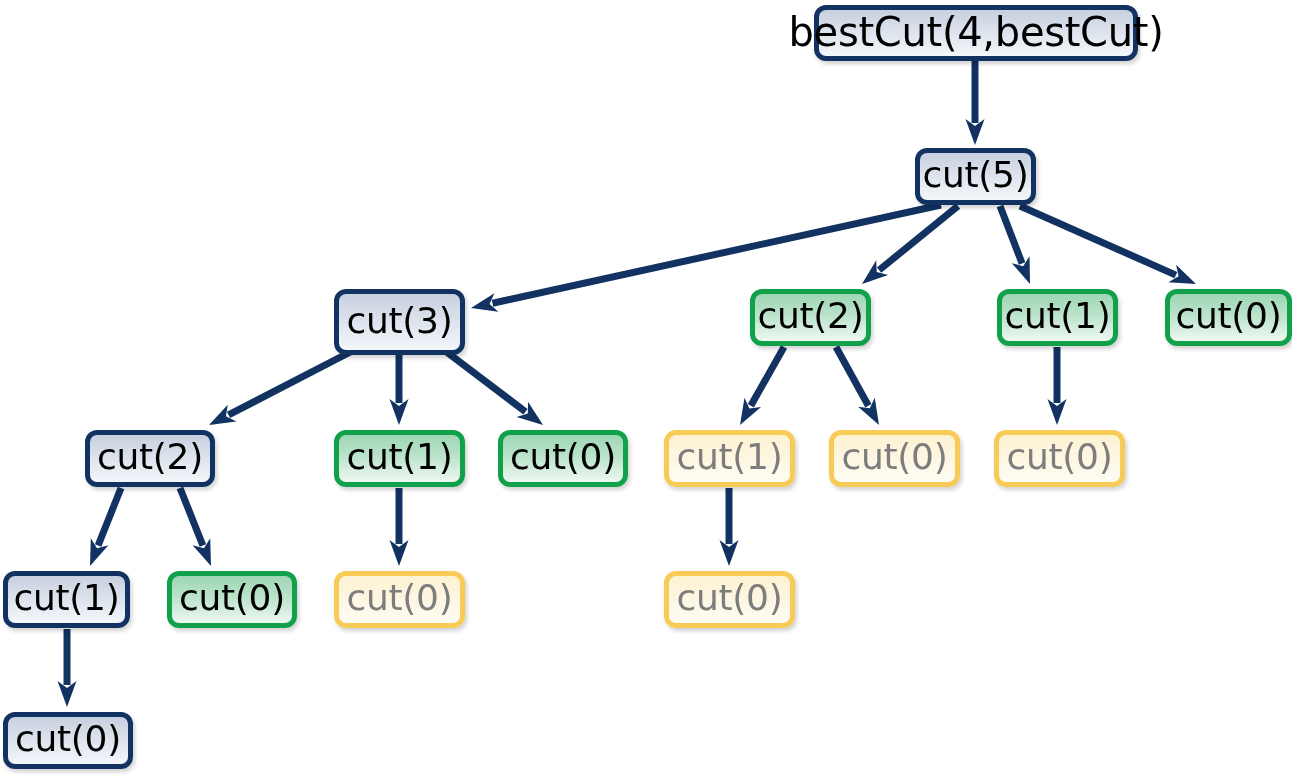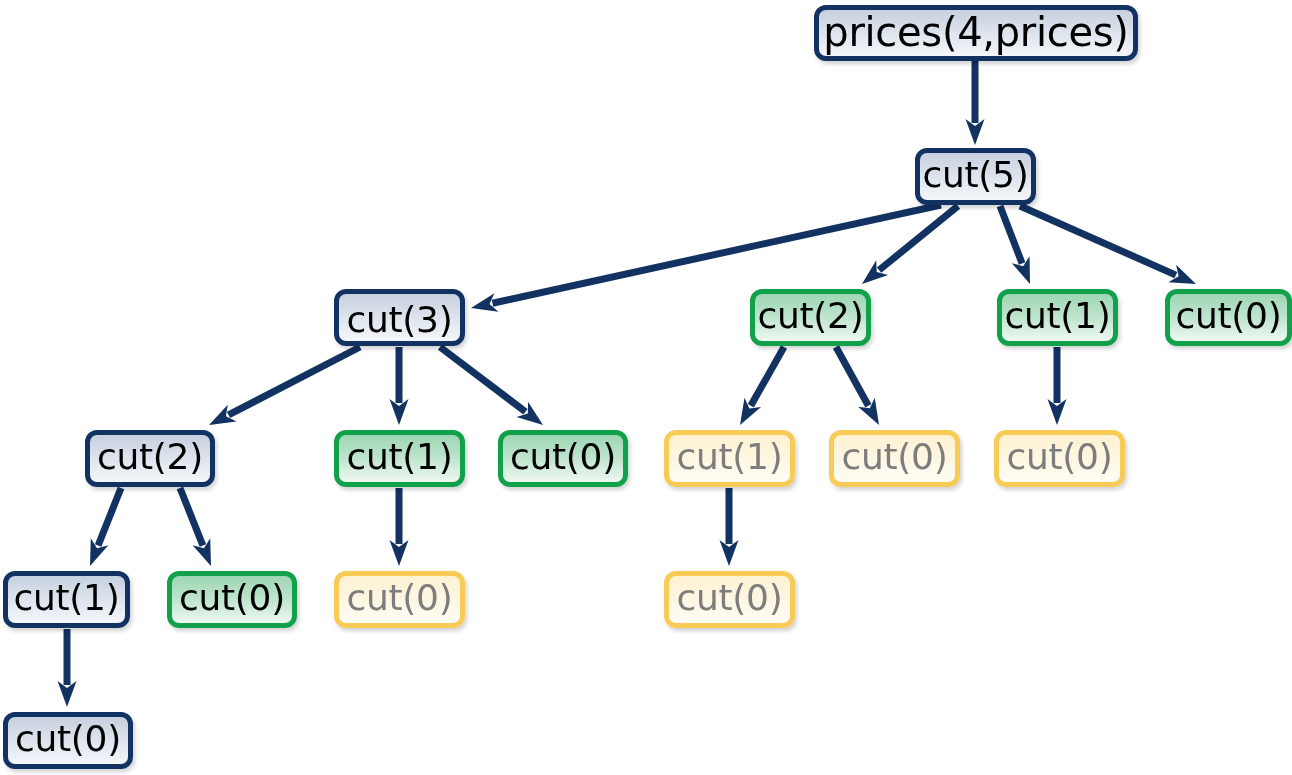--- a/index.html
+++ b/index.html
@@ -131,26 +131,26 @@
         <line x1="729" y1="488" x2="729" y2="544" stroke="#123262" stroke-width="7" stroke-linecap="butt"></line>
         <polygon points="729,566 719.5,540 729,547 738.5,540" fill="#123262"></polygon>
       </g>
       <g>
         <line x1="67" y1="629" x2="67" y2="685" stroke="#123262" stroke-width="7" stroke-linecap="butt"></line>
         <polygon points="67,707 57.5,681 67,688 76.5,681" fill="#123262"></polygon>
       </g>
     </svg>
   <div id="nodes">
       <div class="node blue fs-root" style="left: 814px; top: 5px; width: 324px; height: 56px;">
-        <span class="lbl">prices(4,prices)</span>
+        <span class="lbl">bestCut(4,bestCut)</span>
       </div>
       <div class="node blue fs-std" style="left: 915px; top: 148px; width: 121px; height: 57px;">
         <span class="lbl">cut(5)</span>
       </div>
-      <div class="node blue fs-std" style="left: 334px; top: 289px; width: 131px; height: 57px; align-items: flex-end;">
+      <div class="node blue fs-std" style="left: 334px; top: 289px; width: 131px; height: 66px;">
         <span class="lbl">cut(3)</span>
       </div>
       <div class="node green fs-std" style="left: 750px; top: 289px; width: 121px; height: 57px;">
         <span class="lbl">cut(2)</span>
       </div>
       <div class="node green fs-std" style="left: 997px; top: 289px; width: 121px; height: 57px;">
         <span class="lbl">cut(1)</span>
       </div>
       <div class="node green fs-std" style="left: 1165px; top: 289px; width: 127px; height: 57px;">
         <span class="lbl">cut(0)</span>

